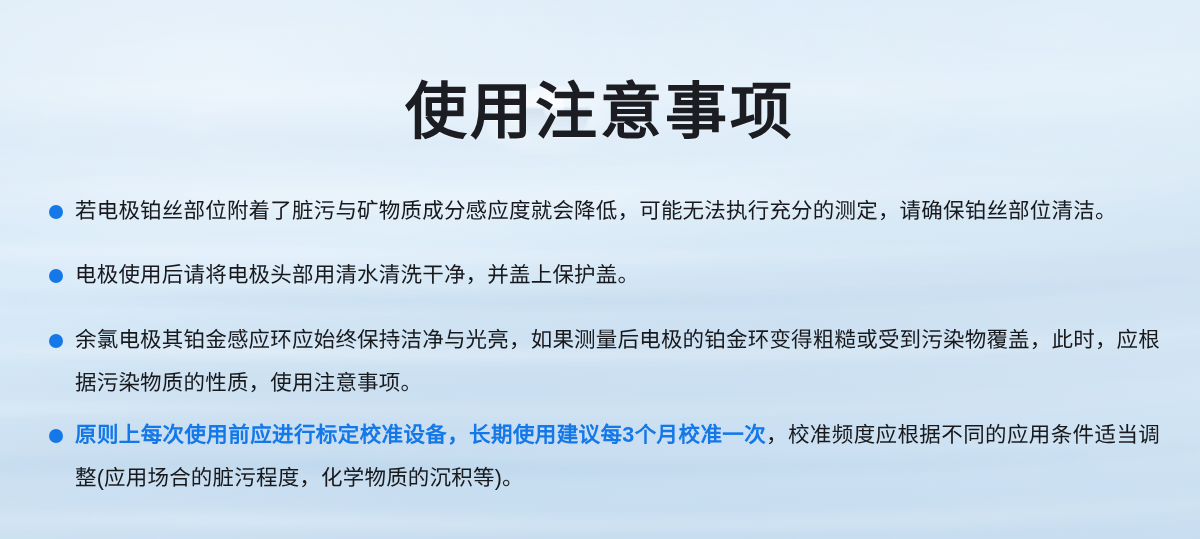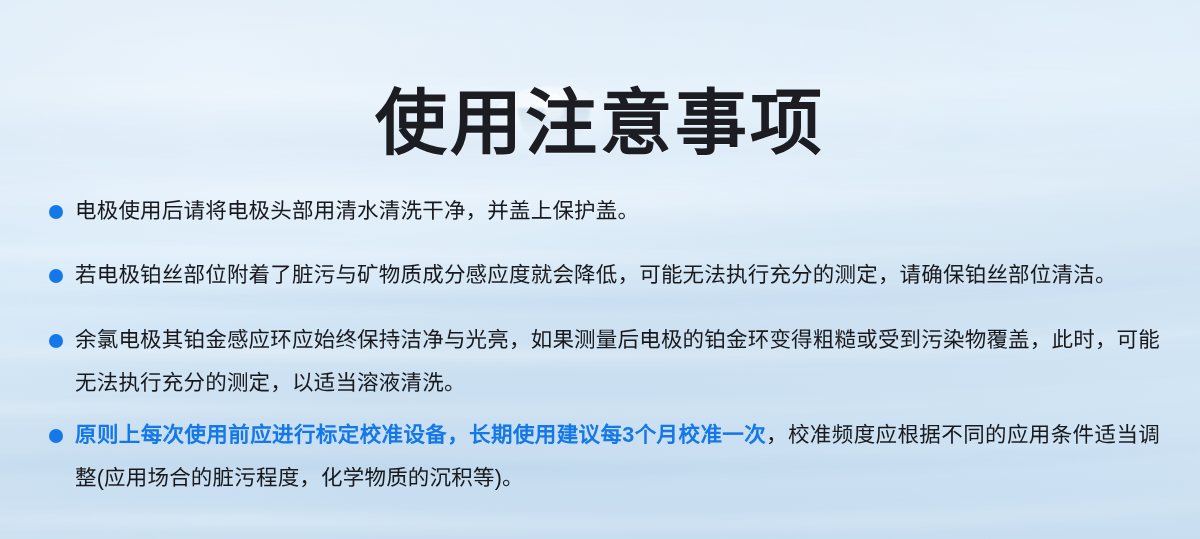--- a/index.html
+++ b/index.html
@@ -81,21 +81,21 @@
     width: 1200px;
     height: 539px;
   }
 
   .page-title {
     position: absolute;
     left: 0;
     top: 33px;
     width: 1200px;
     text-align: center;
-    font-size: 72px;
+    font-size: 62px;
     line-height: 1.18;
     font-weight: 700;
     letter-spacing: 3px;
     color: #1b1d22;
     text-shadow: 0 1px 0 rgba(255,255,255,0.35);
   }
 
   .bullet-list {
     position: absolute;
     left: 48px;
@@ -196,31 +196,31 @@
   <div class="droplet-stem"></div>
 
   <div class="content">
 
     <h1 class="page-title">使用注意事项</h1>
 
     <div class="bullet-list">
 
       <p class="bullet-item">
         <span class="bullet-dot"></span>
+        <span>若电极铂丝部位附着了脏污与矿物质成分感应度就会降低，可能无法执行充分的测定，请确保铂丝部位清洁。</span>
+      </p>
+
+      <p class="bullet-item">
+        <span class="bullet-dot"></span>
         <span>电极使用后请将电极头部用清水清洗干净，并盖上保护盖。</span>
       </p>
 
       <p class="bullet-item">
         <span class="bullet-dot"></span>
-        <span>若电极铂丝部位附着了脏污与矿物质成分感应度就会降低，可能无法执行充分的测定，请确保铂丝部位清洁。</span>
-      </p>
-
-      <p class="bullet-item">
-        <span class="bullet-dot"></span>
-        <span>余氯电极其铂金感应环应始终保持洁净与光亮，如果测量后电极的铂金环变得粗糙或受到污染物覆盖，此时，可能无法执行充分的测定，以适当溶液清洗。</span>
+        <span>余氯电极其铂金感应环应始终保持洁净与光亮，如果测量后电极的铂金环变得粗糙或受到污染物覆盖，此时，应根据污染物质的性质，使用注意事项。</span>
       </p>
 
       <p class="bullet-item spaced">
         <span class="bullet-dot"></span>
         <span class="txt-blue">原则上每次使用前应进行标定校准设备，长期使用建议每3个月校准一次</span><span class="txt-dark">，校准频度应根据不同的应用条件适当调整(应用场合的脏污程度，化学物质的沉积等)。</span>
       </p>
 
     </div>
   </div>
 </div>

